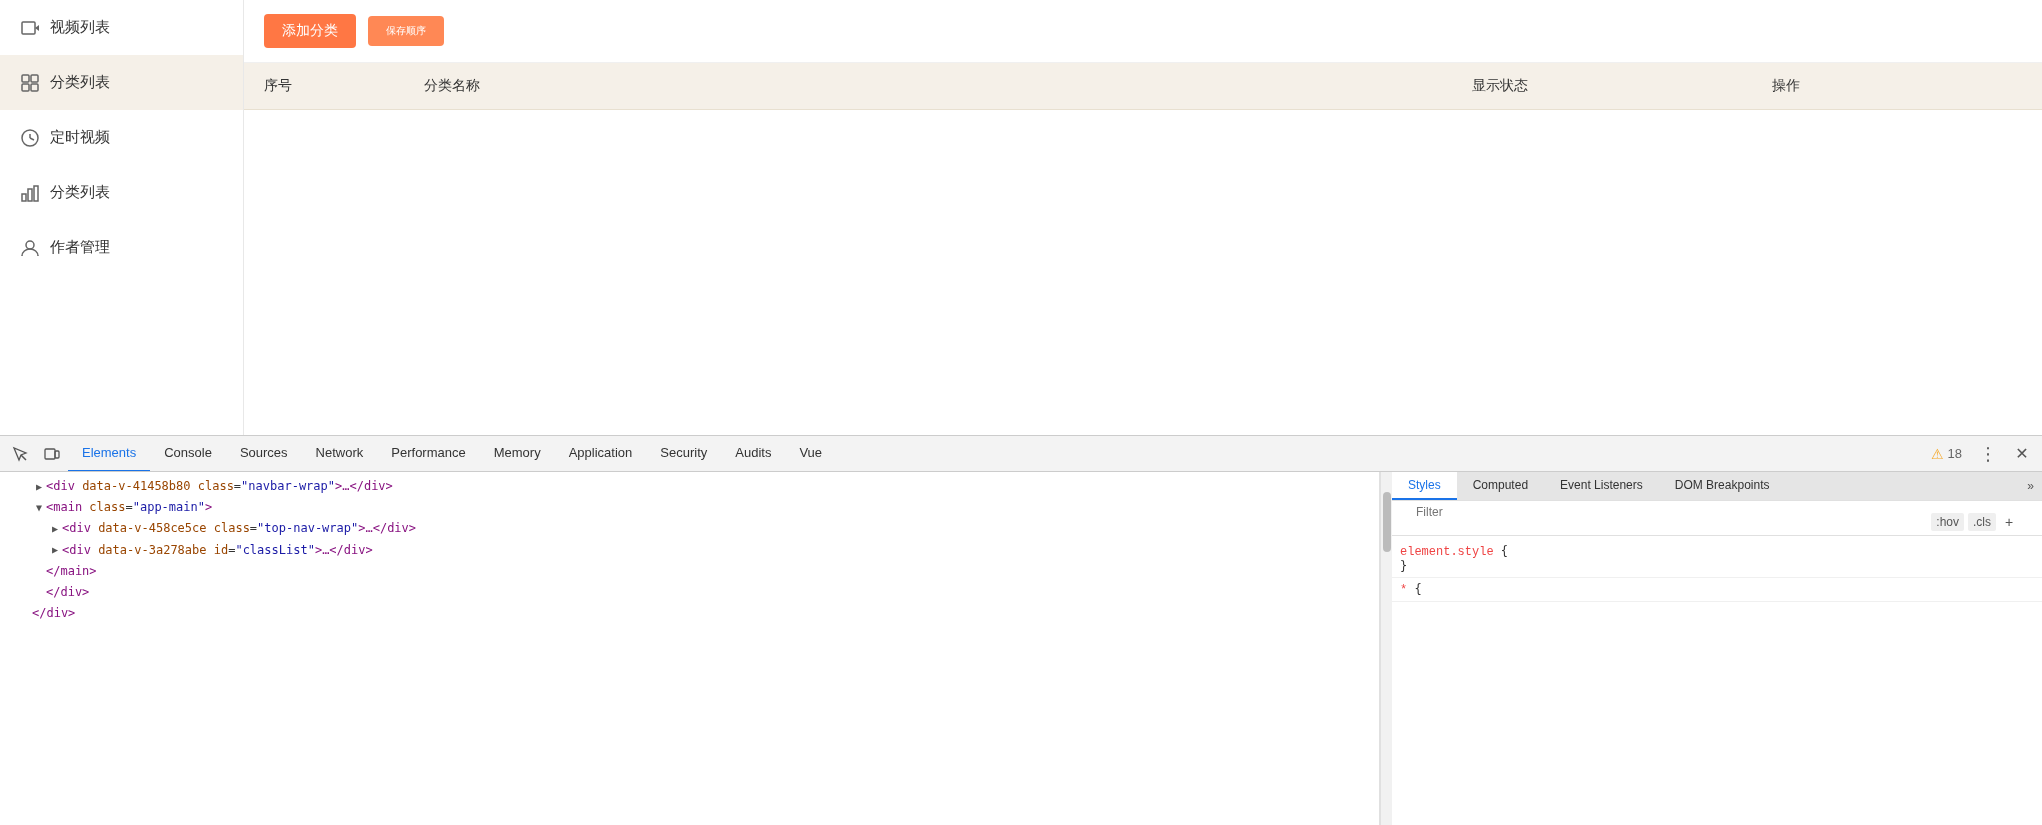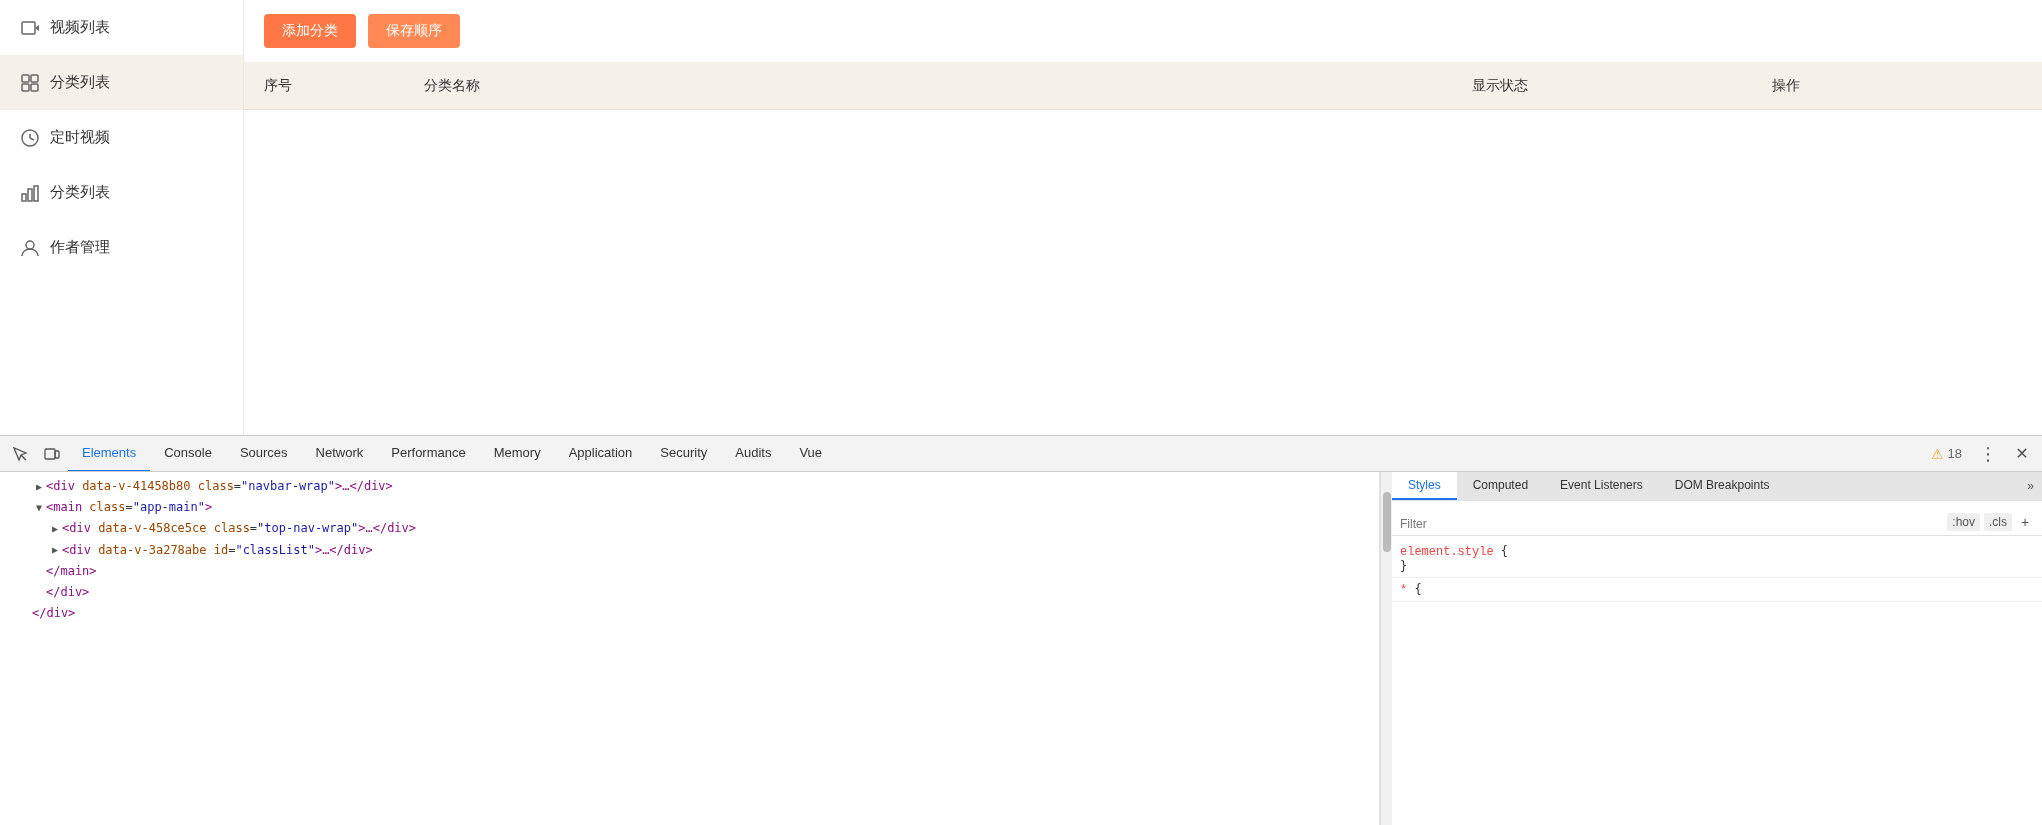--- a/index.html
+++ b/index.html
@@ -62,21 +62,21 @@
       font-size: 14px;
       cursor: pointer;
       font-family: 'Microsoft YaHei', Arial, sans-serif;
     }
     .btn-save {
       background: #ff8855;
       color: #fff;
       border: none;
       padding: 8px 18px;
       border-radius: 4px;
-      font-size: 14px;
+      font-size: 10px;
       cursor: pointer;
       font-family: Liberation Sans, sans-serif;
     }
     .table-header {
       display: flex;
       background: #f5f0e8;
       padding: 14px 20px;
       font-size: 14px;
       color: #333;
       border-bottom: 1px solid #e8e0d0;
@@ -225,22 +225,22 @@
       align-items: center;
     }
 
     .styles-panel {
       flex: 1;
       overflow-y: auto;
       padding: 4px 0;
     }
     .filter-row {
       display: flex;
-      align-items: flex-end;
-      padding: 4px 8px;
+      align-items: flex-start;
+      padding: 4px 24px;
       border-bottom: 1px solid #e0e0e0;
       gap: 4px;
     }
     .filter-input {
       flex: 1;
       border: none;
       outline: none;
       font-size: 12px;
       background: transparent;
       color: #333;

